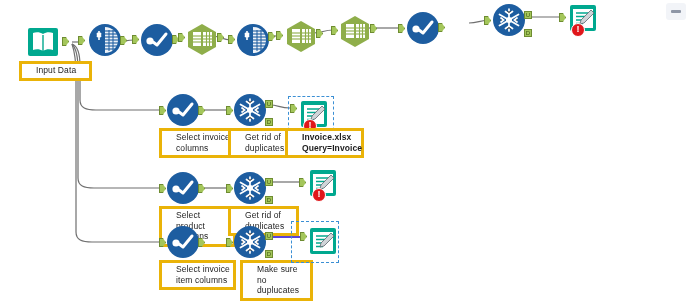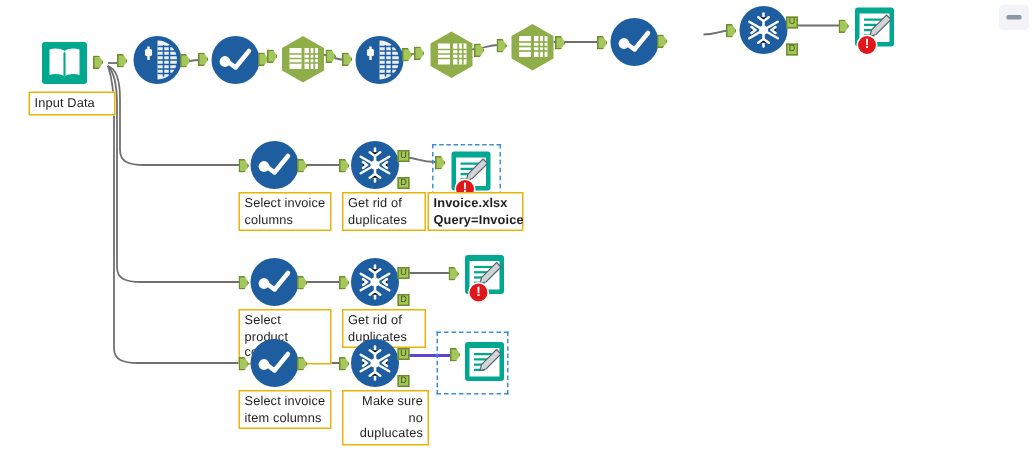--- a/index.html
+++ b/index.html
@@ -29,25 +29,25 @@
   .node {
     position: absolute;
     width: 34px;
     height: 34px;
   }
   .node svg { display: block; }
 
   .label {
     position: absolute;
     background: #ffffff;
-    border: 1px solid #eab308;
+    border: 3px solid #eab308;
     color: #1d1d1d;
     font-size: 8.5px;
     line-height: 10.5px;
-    padding: 1px 3px 2px 3px;
+    padding: 1px 3px 2px 14px;
     white-space: pre-line;
     letter-spacing: 0.1px;
   }
 
   .anchor {
     position: absolute;
     width: 7px;
     height: 9px;
     background: #a4c65b;
     border: 1px solid #6e8c31;
@@ -443,21 +443,21 @@
         <path d="M13.5 8.5 L17 11 L20.5 8.5"></path>
         <path d="M13.5 25.5 L17 23 L20.5 25.5"></path>
         <path d="M9 15 L11.5 17 L9 19"></path>
         <path d="M25 15 L22.5 17 L25 19"></path>
       </g>
       <circle cx="17" cy="17" r="3" fill="#ffffff"></circle>
     </svg>
   </div>
   <div class="anchor sq" style="left:265px; top:232px;">U</div>
   <div class="anchor sq" style="left:265px; top:250px;">D</div>
-  <div class="label" style="left:228px; top:260px; width:50px;text-align:right;">Make sure no
+  <div class="label" style="left:240px; top:260px; width:50px;">Make sure no
 duplucates</div>
 
   <div class="selbox" style="left:291px; top:221px; width:46px; height:40px;"></div>
   <div class="anchor in" style="left:300px; top:232px;"></div>
   <div class="node" style="left:306px; top:224px;">
     <svg width="34" height="34" viewBox="0 0 34 34">
       <rect x="4" y="4" width="26" height="26" rx="2" fill="#00a88f"></rect>
       <rect x="7" y="8" width="20" height="19" fill="#ffffff"></rect>
       <g stroke="#00a88f" stroke-width="1.5">
         <path d="M10 12 H23"></path>

